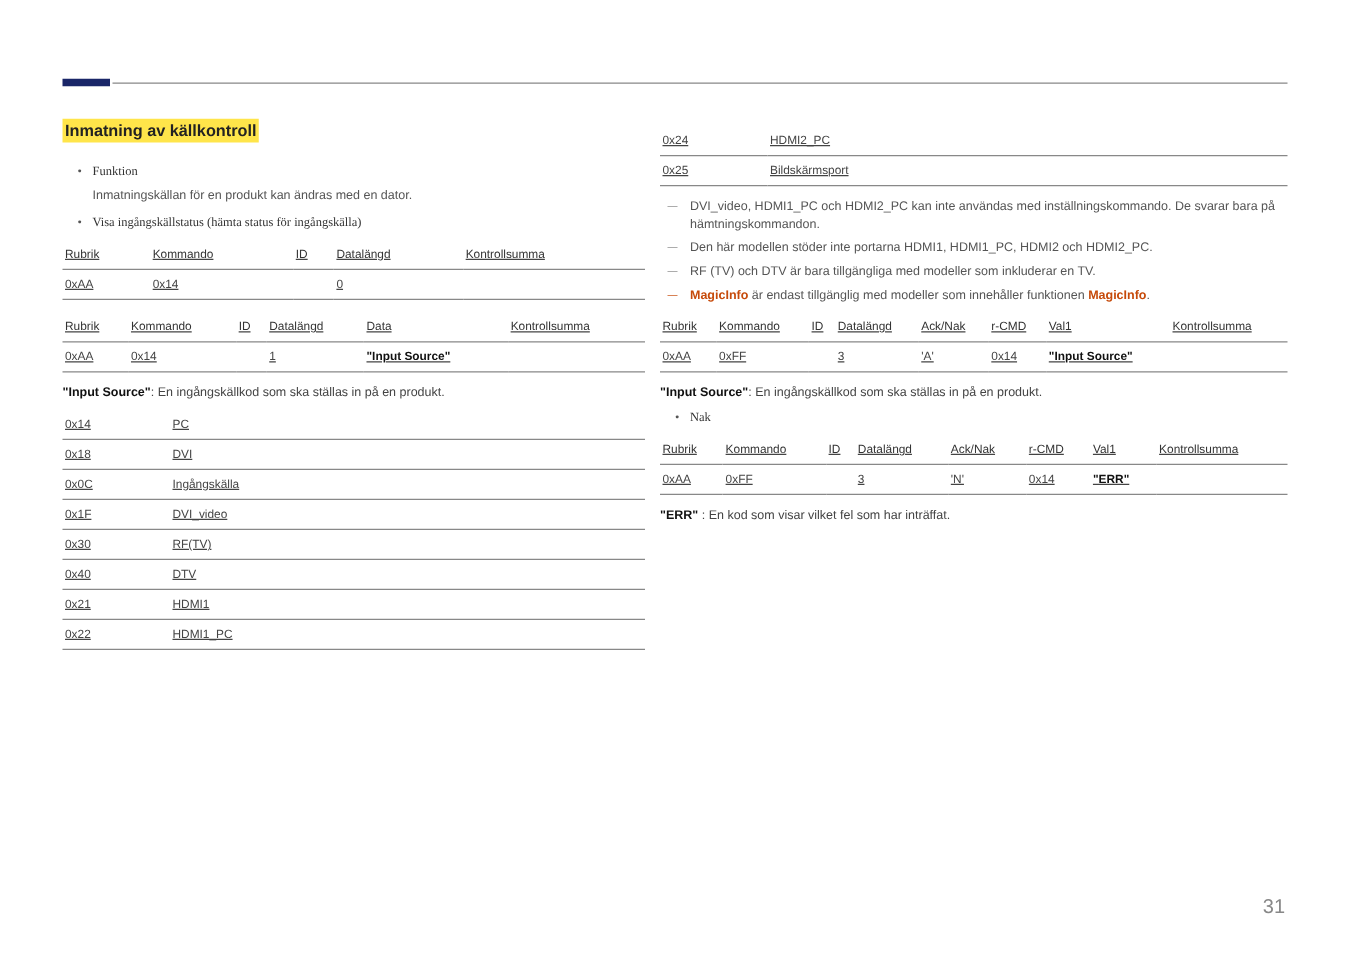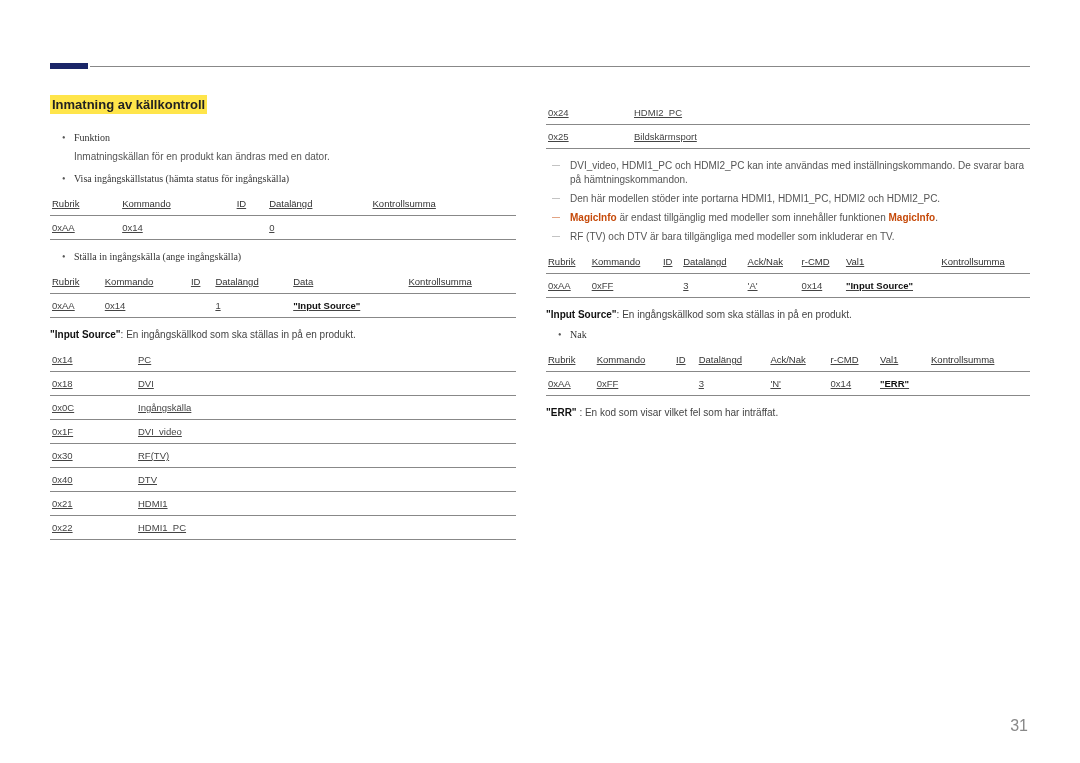--- a/index.html
+++ b/index.html
@@ -27,21 +27,21 @@
     right: 50px;
     height: 0.5px;
     background: #888;
   }
   .content {
     position: absolute;
     top: 95px;
     left: 50px;
     right: 50px;
     display: flex;
-    gap: 30px;
+    gap: 12px;
   }
   .col-left {
     width: 466px;
   }
   .col-right {
     flex: 1;
   }
   h2.highlight {
     font-size: 13px;
     font-weight: bold;
@@ -150,21 +150,20 @@
           <tr>
         <td>0xAA</td>
         <td>0x14</td>
         <td></td>
         <td>0</td>
         <td></td>
       </tr>
         </tbody>
     </table>
 
-    <div class="bullet">Ställa in ingångskälla (ange ingångskälla)</div>
     <table>
       <thead>
           <tr>
         <th>Rubrik</th>
         <th>Kommando</th>
         <th>ID</th>
         <th>Datalängd</th>
         <th>Data</th>
         <th>Kontrollsumma</th>
       </tr>
@@ -232,24 +231,24 @@
           </tr>
           <tr>
             <td>0x25</td>
             <td>Bildskärmsport</td>
           </tr>
         </tbody>
     </table>
 
     <div class="bullet-dash">DVI_video, HDMI1_PC och HDMI2_PC kan inte användas med inställningskommando. De svarar bara på hämtningskommandon.</div>
     <div class="bullet-dash">Den här modellen stöder inte portarna HDMI1, HDMI1_PC, HDMI2 och HDMI2_PC.</div>
+    <div class="bullet-dash">RF (TV) och DTV är bara tillgängliga med modeller som inkluderar en TV.</div>
     <div class="bullet-dash note-orange dash-orange">
       <span class="orange">MagicInfo</span><span> är endast tillgänglig med modeller som innehåller funktionen </span><span class="orange">MagicInfo</span><span>.</span>
     </div>
-    <div class="bullet-dash">RF (TV) och DTV är bara tillgängliga med modeller som inkluderar en TV.</div>
 
     <table>
       <thead>
           <tr>
         <th>Rubrik</th>
         <th>Kommando</th>
         <th>ID</th>
         <th>Datalängd</th>
         <th>Ack/Nak</th>
         <th>r-CMD</th>

